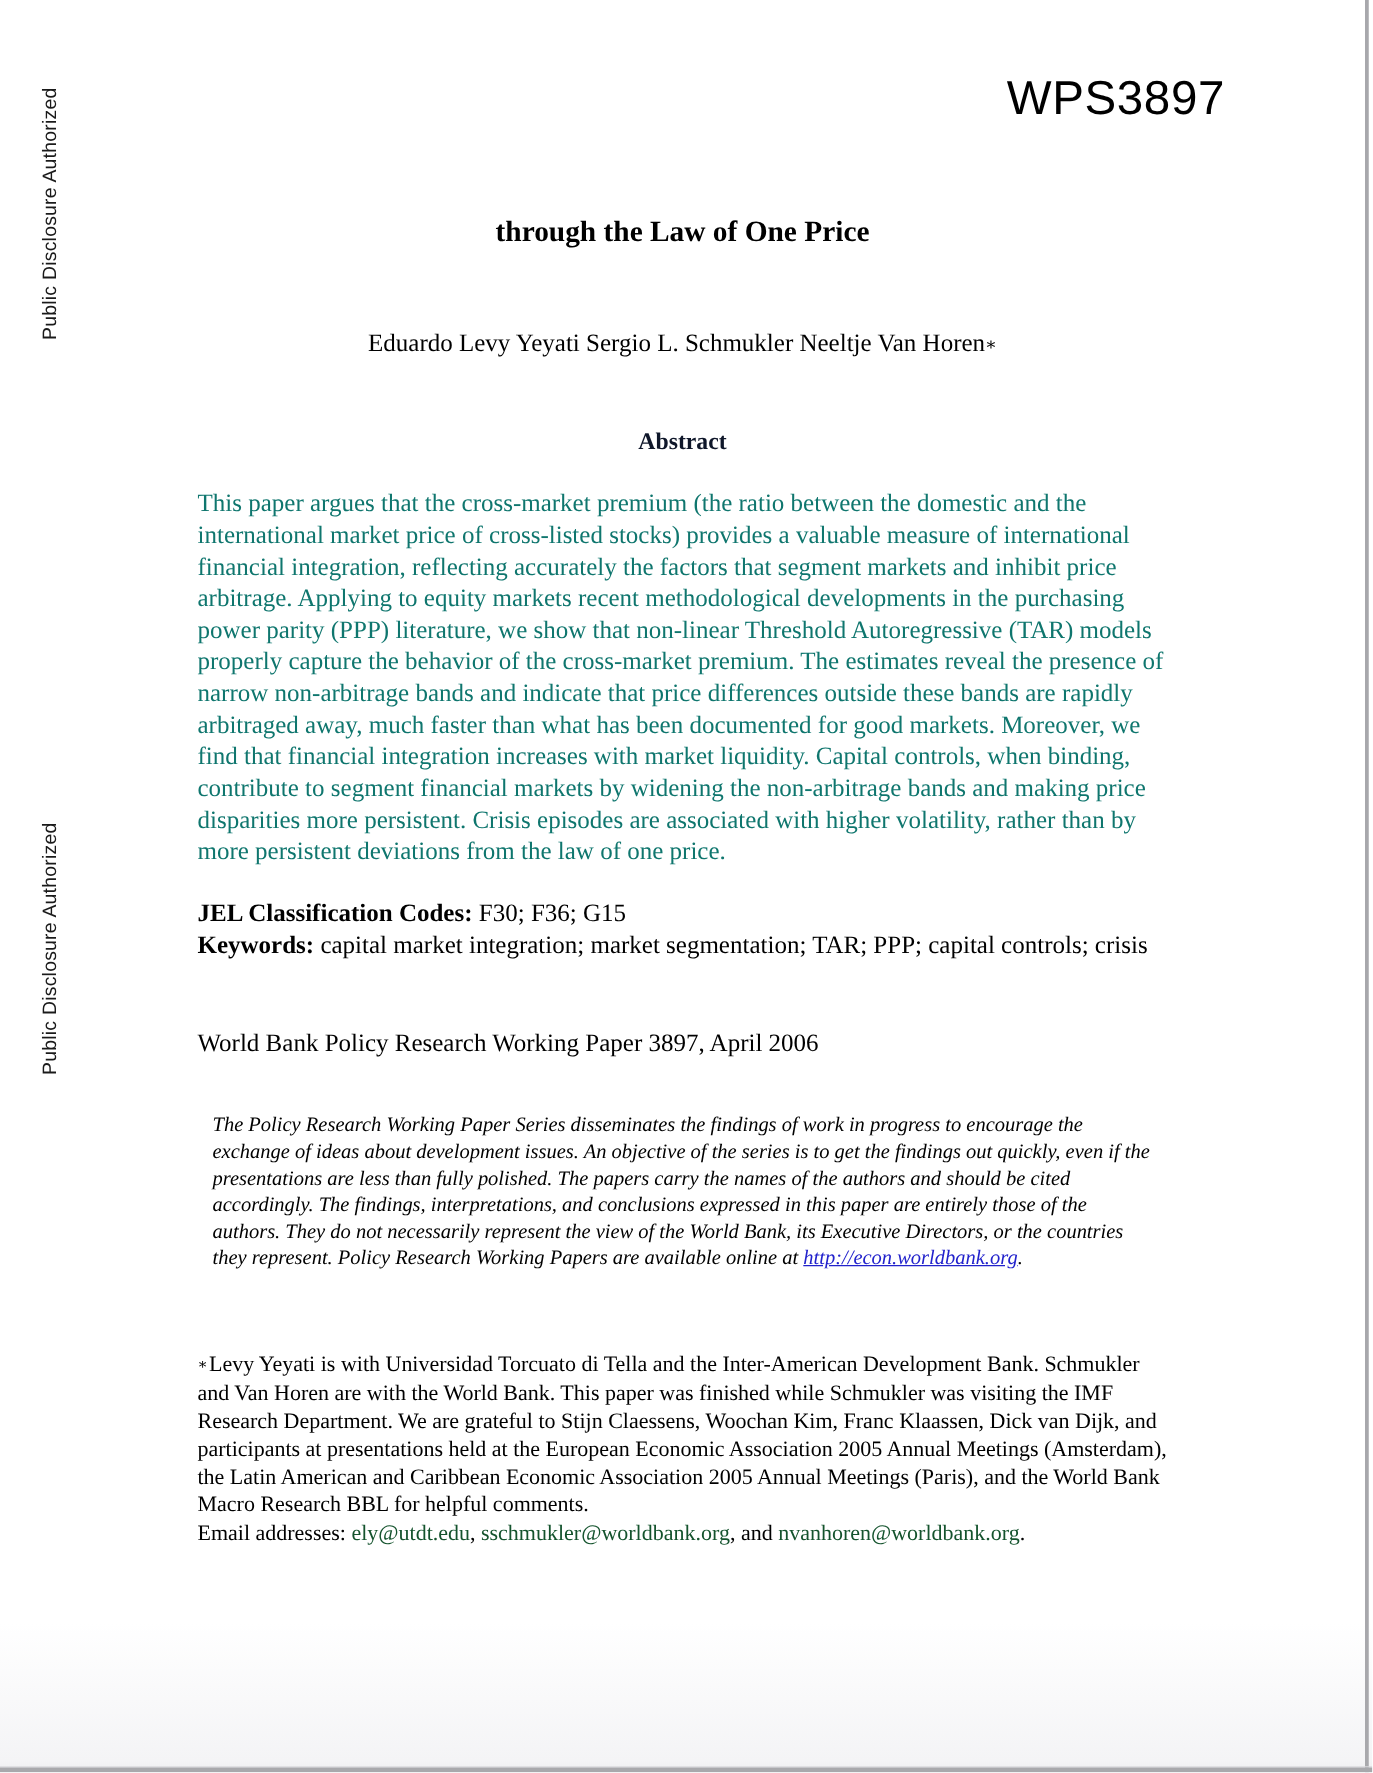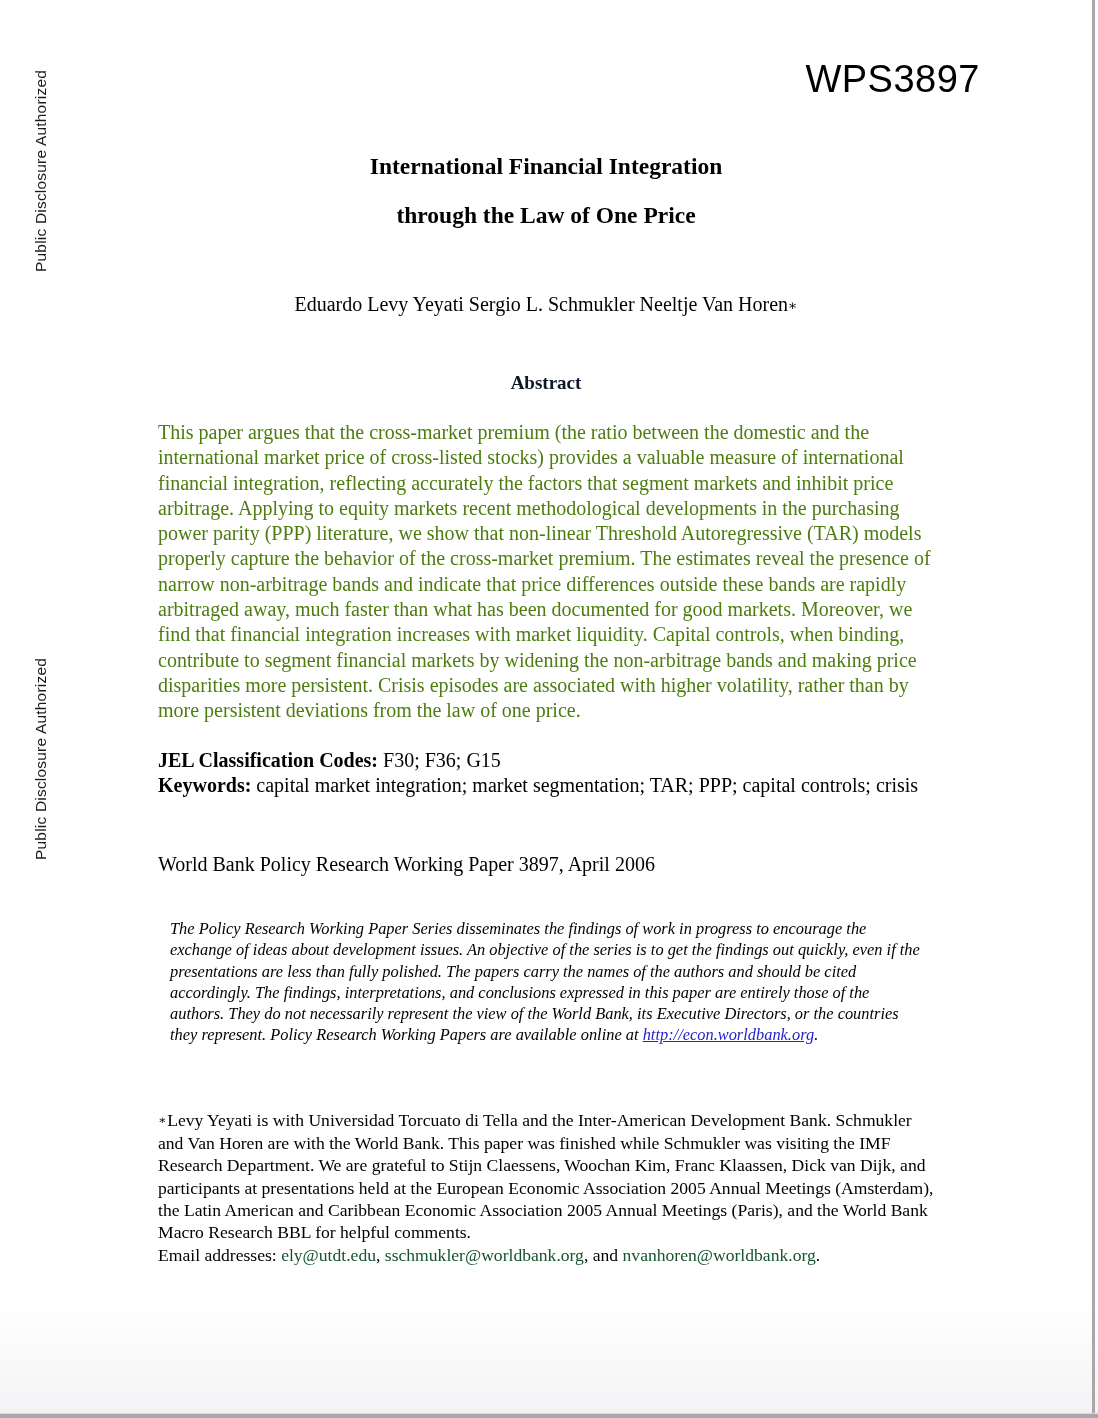--- a/index.html
+++ b/index.html
@@ -118,21 +118,21 @@
     font-weight: bold;
     color: #0f172a;
   }
 
   .abstract-body {
     margin: 0;
     padding-top: 26px;
     font-size: 20px;
     line-height: 25.3px;
     text-align: left;
-    color: #4d7c0f;
+    color: #0f766e;
   }
 
   .meta-block {
     margin: 0;
     padding-top: 24px;
     font-size: 20px;
     line-height: 25.3px;
     color: #000;
   }
   .meta-block b { font-weight: bold; }
@@ -183,21 +183,20 @@
 <div class="page">
 
   <div class="margin-stamp margin-stamp-1">Public Disclosure Authorized</div>
   <div class="margin-stamp margin-stamp-2">Public Disclosure Authorized</div>
 
   <div class="wps-number">WPS3897</div>
 
   <div class="content">
 
     <h1 class="doc-title">
-      <span>International Financial Integration</span>
       <span class="line2">through the Law of One Price</span>
     </h1>
 
     <p class="authors">
       <span>Eduardo Levy Yeyati Sergio L. Schmukler Neeltje Van Horen</span><span class="star">∗</span>
     </p>
 
     <h2 class="abstract-heading">Abstract</h2>
 
     <p class="abstract-body">This paper argues that the cross-market premium (the ratio between the domestic and the international market price of cross-listed stocks) provides a valuable measure of international financial integration, reflecting accurately the factors that segment markets and inhibit price arbitrage. Applying to equity markets recent methodological developments in the purchasing power parity (PPP) literature, we show that non-linear Threshold Autoregressive (TAR) models properly capture the behavior of the cross-market premium. The estimates reveal the presence of narrow non-arbitrage bands and indicate that price differences outside these bands are rapidly arbitraged away, much faster than what has been documented for good markets. Moreover, we find that financial integration increases with market liquidity. Capital controls, when binding, contribute to segment financial markets by widening the non-arbitrage bands and making price disparities more persistent. Crisis episodes are associated with higher volatility, rather than by more persistent deviations from the law of one price.</p>

